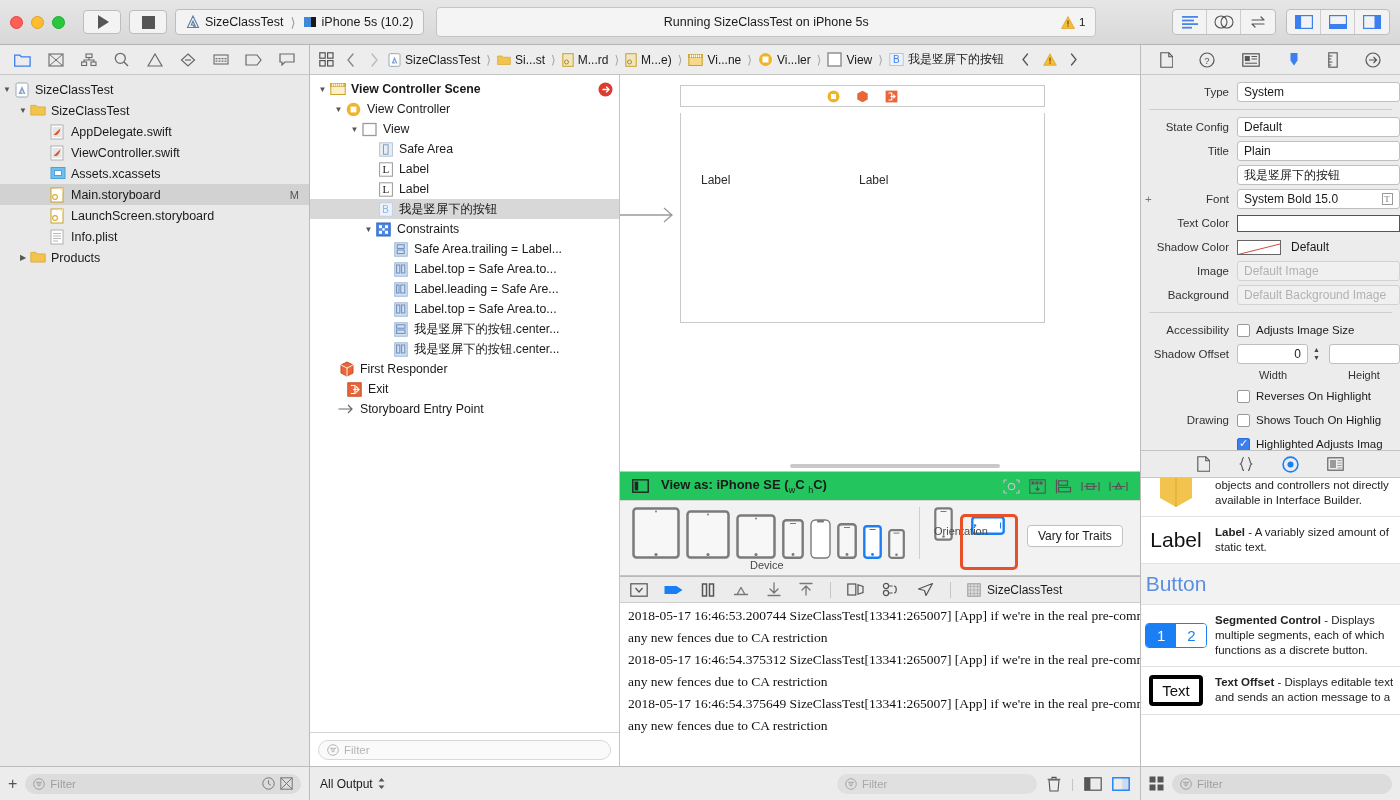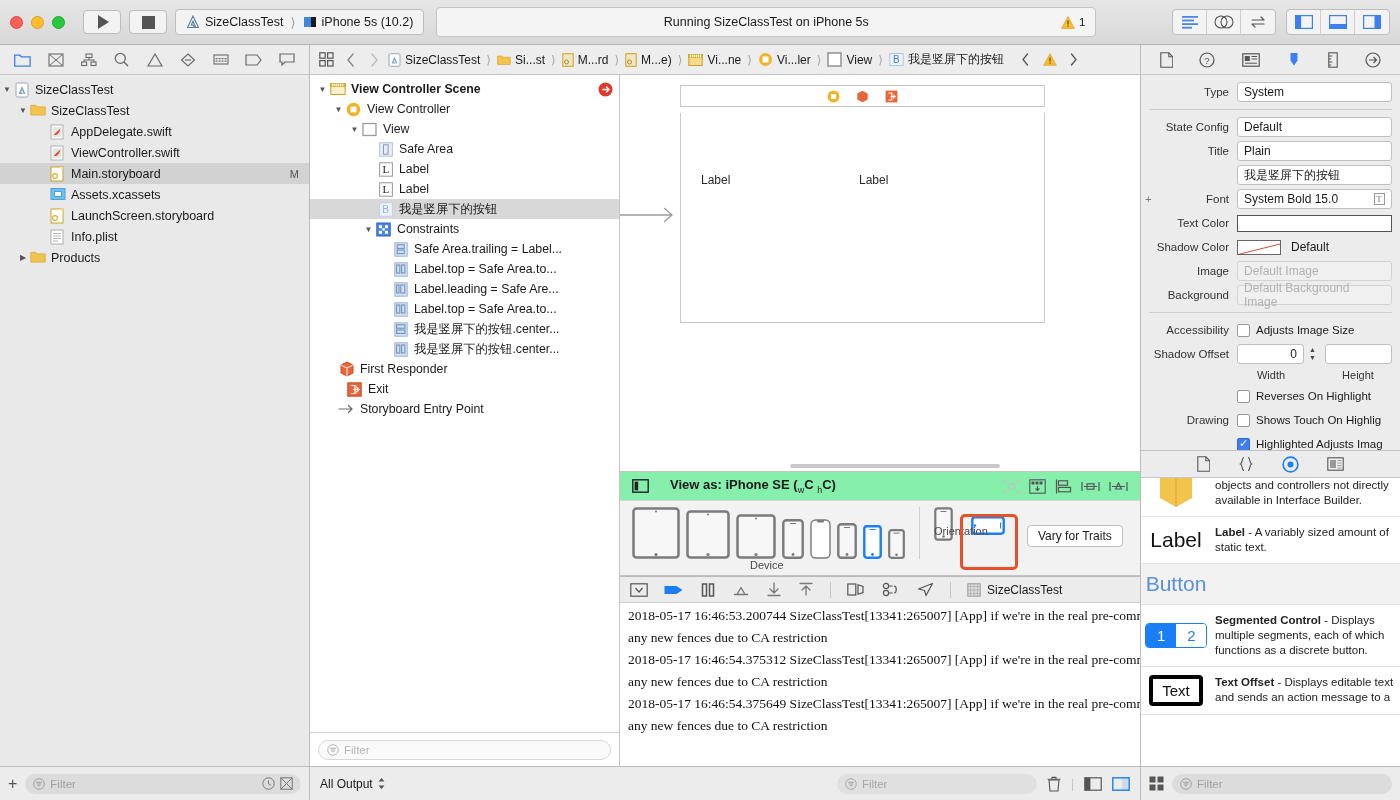--- a/index.html
+++ b/index.html
@@ -120,22 +120,22 @@
   .canvas-hscroll i { position: absolute; left: 170px; right: 140px; top: 3px; height: 4px;
                       background: #c9c9c9; border-radius: 2px; display: block; }
   .device-shell { position: absolute; left: 60px; top: 10px; width: 365px; }
   .dev-statusbar { height: 22px; border: 1px solid #c9c9c9; background: #fff;
                    display: flex; align-items: center; justify-content: center; gap: 16px; }
   .dev-screen { height: 210px; border: 1px solid #c9c9c9; border-top: none; margin-top: 6px;
                 background: #fff; position: relative; }
   .dev-label { position: absolute; font-size: 12px; color: #2a2a2a; }
   .entry-arrow { position: absolute; left: 0px; top: 130px; width: 62px; height: 20px; }
 
-  .viewas-bar { flex: 0 0 30px; height: 30px; background: #86efac; border-top: 1px solid #c4c4c4;
-                border-bottom: 1px solid #d6d6d6; display: flex; align-items: center; padding: 0 12px; gap: 21px; }
+  .viewas-bar { flex: 0 0 30px; height: 30px; background: #22c55e; border-top: 1px solid #c4c4c4;
+                border-bottom: 1px solid #d6d6d6; display: flex; align-items: center; padding: 0 12px; gap: 12px; }
   .viewas-text { font-size: 13px; font-weight: bold; }
   .viewas-text sub { font-size: 9px; font-weight: normal; }
   .viewas-icons { margin-left: auto; display: flex; gap: 9px; align-items: center; }
 
   .device-bar { flex: 0 0 75px; height: 75px; background: #f2f2f2; border-bottom: 1px solid #c4c4c4;
                 display: flex; align-items: flex-start; padding: 6px 12px 0 12px; position: relative; }
   .dev-group { display: flex; align-items: flex-end; gap: 6px; }
   .dev-cap { position: absolute; bottom: 4px; font-size: 11px; color: #4a4a4a; }
   .vsep { width: 1px; background: #cfcfcf; height: 52px; margin: 0 14px; }
   .vary-btn { background: #fff; border: 1px solid #c0c0c0; border-radius: 4px; height: 22px;
@@ -150,21 +150,21 @@
   .console { flex: 1; background: #fff; overflow: hidden; padding: 2px 8px 0 8px;
              font-family: "Liberation Serif", serif; font-size: 13.5px; line-height: 22px; color: #111; }
   .console div { white-space: nowrap; }
 
   
   .utilities { width: 260px; flex: 0 0 260px; background: #ececec; border-left: 1px solid #bcbcbc;
                display: flex; flex-direction: column; }
   .insp-tabs { height: 30px; flex: 0 0 30px; display: flex; align-items: center;
                justify-content: space-around; border-bottom: 1px solid #c8c8c8; padding: 0 6px; }
   .insp-body { flex: 0 0 375px; overflow: hidden; padding-top: 6px; }
-  .irow { display: flex; align-items: center; min-height: 22px; margin-bottom: 2px; padding-right: 8px; }
+  .irow { display: flex; align-items: center; min-height: 22px; margin-bottom: 2px; padding-right: 0px; }
   .ilabel { width: 96px; flex: 0 0 96px; text-align: right; padding-right: 8px; font-size: 11.5px; color: #333; }
   .ifield { flex: 1; height: 20px; background: #fff; border: 1px solid #bfbfbf; border-radius: 3px;
             display: flex; align-items: center; padding: 0 6px; font-size: 12px; }
   .ifield.ph { color: #b2b2b2; background: #f0f0f0; border-color: #d2d2d2; }
   .color-well { flex: 1; height: 17px; background: #fff; border: 1px solid #555; }
   .swatch-sm { width: 44px; height: 15px; border: 1px solid #666; background: #fff; position: relative; overflow:hidden;}
   .swatch-sm::after { content:""; position:absolute; left:-2px; top:7px; width: 52px; height:1px; background:#d04a3c; transform: rotate(-14deg); }
   .ihr { height: 1px; background: #cfcfcf; margin: 6px 8px; }
   .cbox { width: 13px; height: 13px; border: 1px solid #999; border-radius: 2px; background: #fff;
           flex: 0 0 13px; margin-right: 6px; }
@@ -396,41 +396,41 @@
           <span class="tw"></span>
           <span class="ni">
             <svg width="14" height="16" viewBox="0 0 14 16">
                 <rect x="1" y="1" width="12" height="14" fill="#fff" stroke="#b0b0b0"></rect>
                 <rect x="2.5" y="3" width="9" height="10" fill="#e6e6e6"></rect>
                 <path d="M3.5 11c2-2 5-5 7-6.5-.6 3-2 5.5-4 6.5z" fill="#d85c32"></path>
               </svg>
           </span>
           <span>ViewController.swift</span>
         </div>
+        <div class="nrow" style="padding-left:36px">
+          <span class="tw"></span>
+          <span class="ni">
+            <svg width="16" height="14" viewBox="0 0 16 14">
+                <rect x="1" y="1.5" width="14" height="11" fill="#6fc0ef" stroke="#4aa2d8"></rect>
+                <rect x="4.5" y="4.5" width="7" height="5" fill="#fff" stroke="#4aa2d8"></rect>
+              </svg>
+          </span>
+          <span>Assets.xcassets</span>
+        </div>
         <div class="nrow sel" style="padding-left:36px">
           <span class="tw"></span>
           <span class="ni">
             <svg width="14" height="16" viewBox="0 0 14 16">
                 <rect x="1" y="1" width="12" height="14" fill="#fff" stroke="#c9a227"></rect>
                 <path d="M9 1h4v4z" fill="#f4e2a8"></path>
                 <circle cx="5" cy="10" r="2.4" fill="none" stroke="#e0a92b" stroke-width="1.1"></circle>
               </svg>
           </span>
           <span>Main.storyboard</span>
           <span class="nm">M</span>
-        </div>
-        <div class="nrow" style="padding-left:36px">
-          <span class="tw"></span>
-          <span class="ni">
-            <svg width="16" height="14" viewBox="0 0 16 14">
-                <rect x="1" y="1.5" width="14" height="11" fill="#6fc0ef" stroke="#4aa2d8"></rect>
-                <rect x="4.5" y="4.5" width="7" height="5" fill="#fff" stroke="#4aa2d8"></rect>
-              </svg>
-          </span>
-          <span>Assets.xcassets</span>
         </div>
         <div class="nrow" style="padding-left:36px">
           <span class="tw"></span>
           <span class="ni">
             <svg width="14" height="16" viewBox="0 0 14 16">
                 <rect x="1" y="1" width="12" height="14" fill="#fff" stroke="#c9a227"></rect>
                 <path d="M9 1h4v4z" fill="#f4e2a8"></path>
                 <circle cx="5" cy="10" r="2.4" fill="none" stroke="#e0a92b" stroke-width="1.1"></circle>
               </svg>
           </span>

